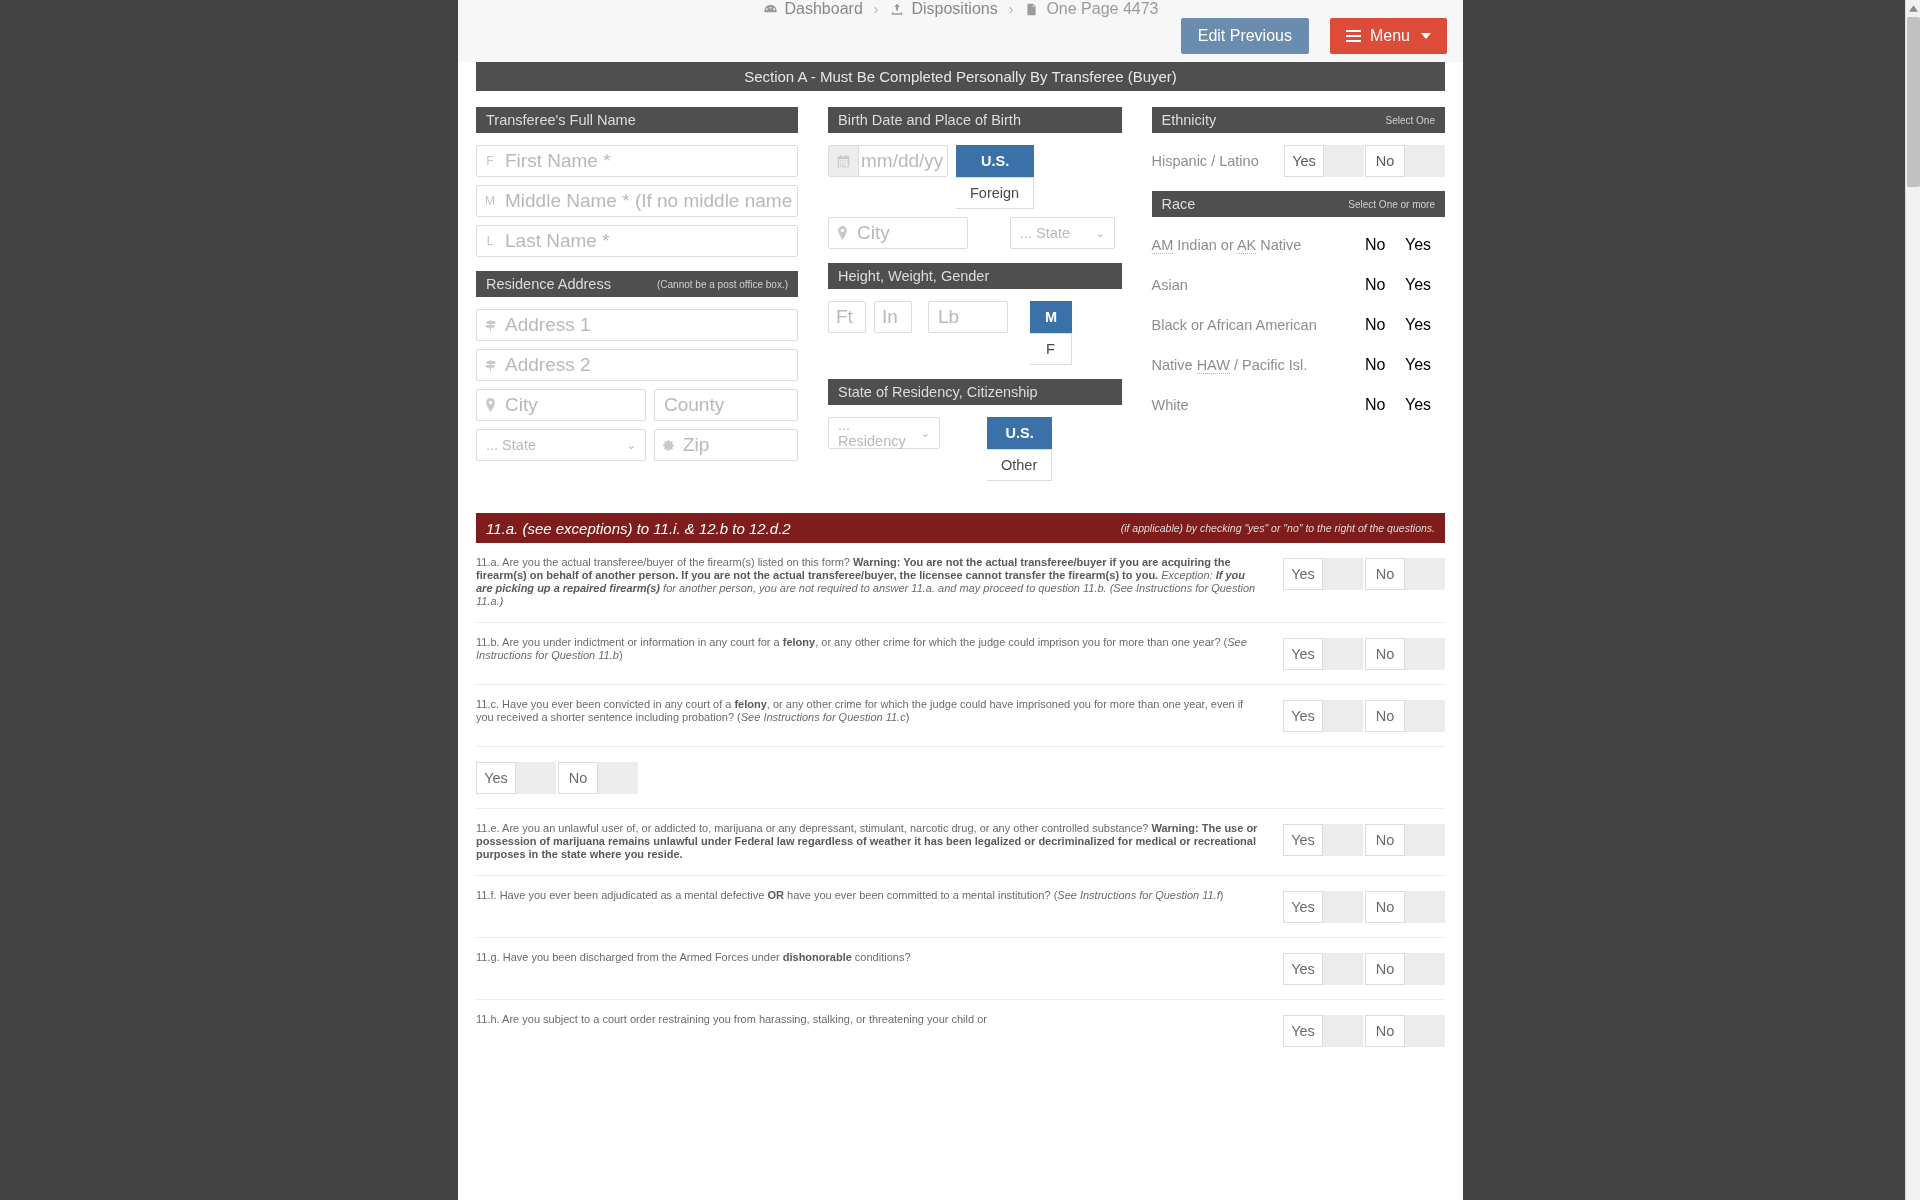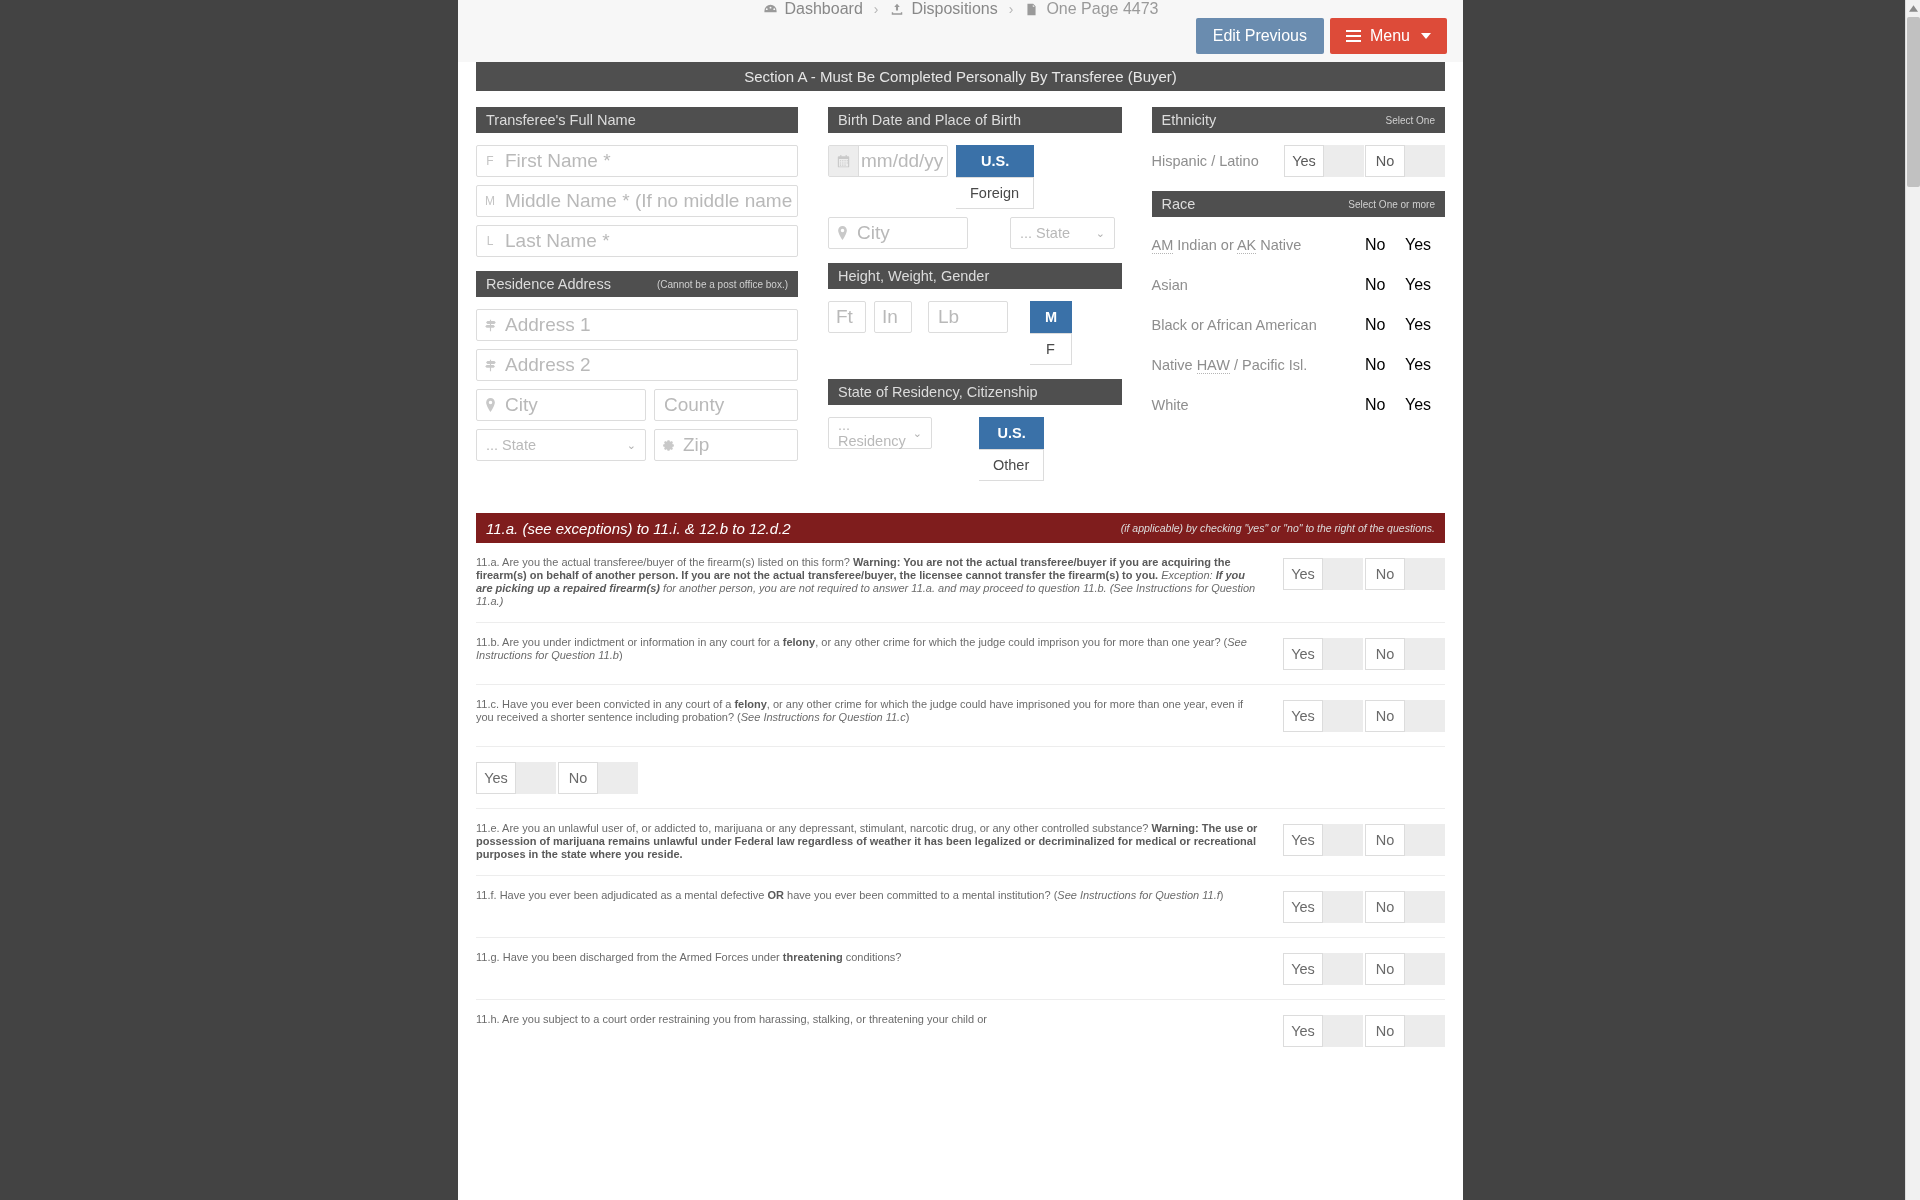--- a/index.html
+++ b/index.html
@@ -62,21 +62,21 @@
   .crumbs { display: flex; align-items: center; gap: 0; font-size: 16px; }
   .crumb {
     display: flex; align-items: center; gap: 7px;
     color: #888888; text-decoration: none;
   }
   .crumb.active { color: #9a9a9a; }
   .crumb-sep { color: #b5b5b5; margin: 0 11px; font-size: 14px; }
   .crumb .ic { display: inline-flex; width: 15px; height: 15px; align-items: center; justify-content: center; }
   .crumb .ic svg { display:block; fill: #9a9a9a; }
 
-  .crumb-actions { margin-left: auto; display: flex; align-items: center; gap: 0; }
+  .crumb-actions { margin-left: auto; display: flex; align-items: center; gap: 15px; }
   .btn-edit-prev {
     background: #6a8caf; color: #ffffff; border: none;
     font-size: 16px; font-family: "Liberation Sans", sans-serif;
     padding: 9px 17px; cursor: pointer; border-radius: 2px;
     margin-right: 6px;
   }
   .btn-menu {
     background: #dd4b39; color: #ffffff; border: none;
     font-size: 16px; font-family: "Liberation Sans", sans-serif;
     padding: 9px 16px; cursor: pointer; border-radius: 2px;
@@ -374,21 +374,21 @@
           <div class="seg" style="margin-bottom:0; margin-left:14px;">
             <button class="on">M</button>
             <button>F</button>
           </div>
         </div>
 
         <div class="blk-head" style="margin-top:14px;">
           <span>State of Residency, Citizenship</span>
         </div>
         <div class="row2">
-          <div class="fld sel" style="width:104px;">
+          <div class="fld sel" style="width:112px;">
             <span class="txt">... Residency</span>
             <span class="chev">⌄</span>
           </div>
           <div class="seg" style="margin-bottom:0; margin-left:39px;">
             <button class="on">U.S.</button>
             <button>Other</button>
           </div>
         </div>
       </div>
 
@@ -532,21 +532,21 @@
               <span class="lbl">Yes</span>
               <span class="pad"></span>
             </span>
             <span class="grp">
               <span class="lbl">No</span>
               <span class="pad"></span>
             </span>
           </div>
         </div>
         <div class="q">
-          <div class="q-text">11.g. Have you been discharged from the Armed Forces under <b>threatening</b> conditions?</div>
+          <div class="q-text">11.g. Have you been discharged from the Armed Forces under <b>dishonorable</b> conditions?</div>
           <div class="q-ans">
             <span class="grp">
               <span class="lbl">Yes</span>
               <span class="pad"></span>
             </span>
             <span class="grp">
               <span class="lbl">No</span>
               <span class="pad"></span>
             </span>
           </div>

